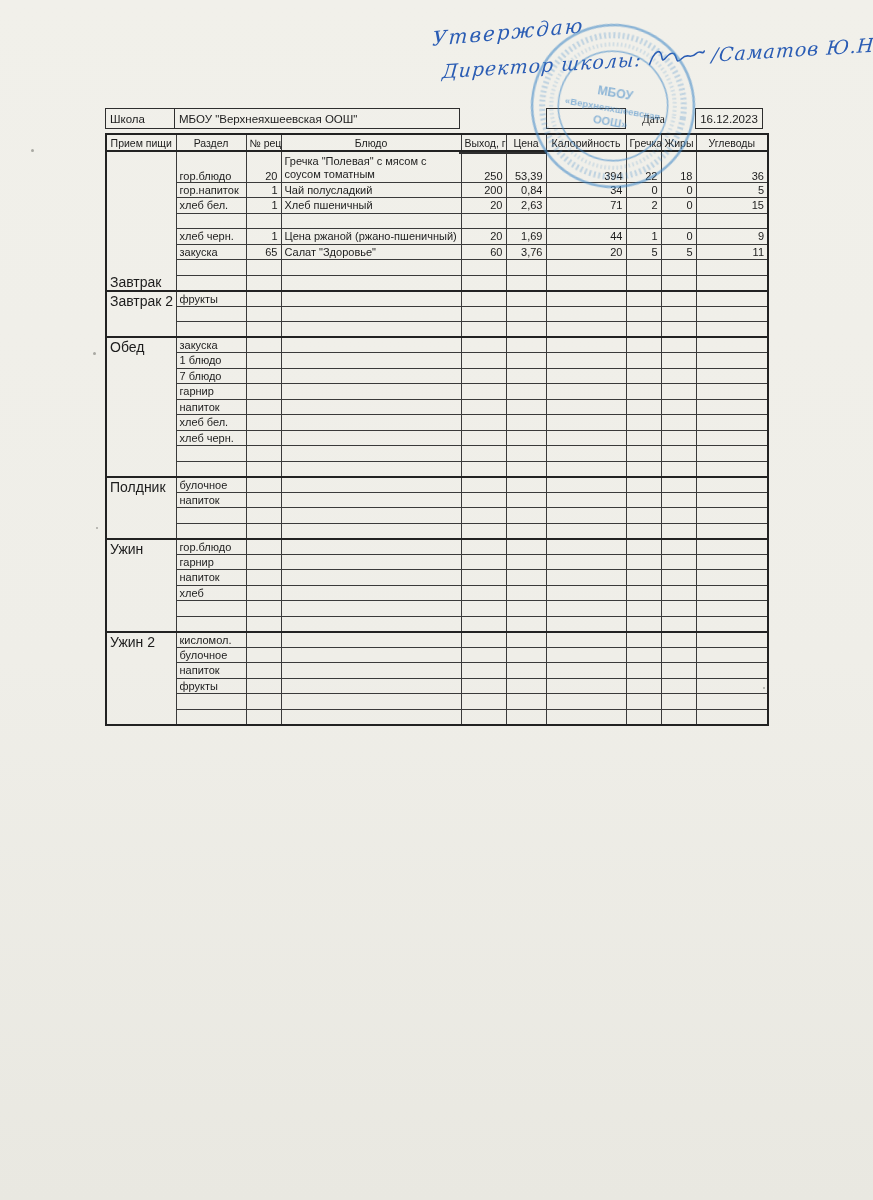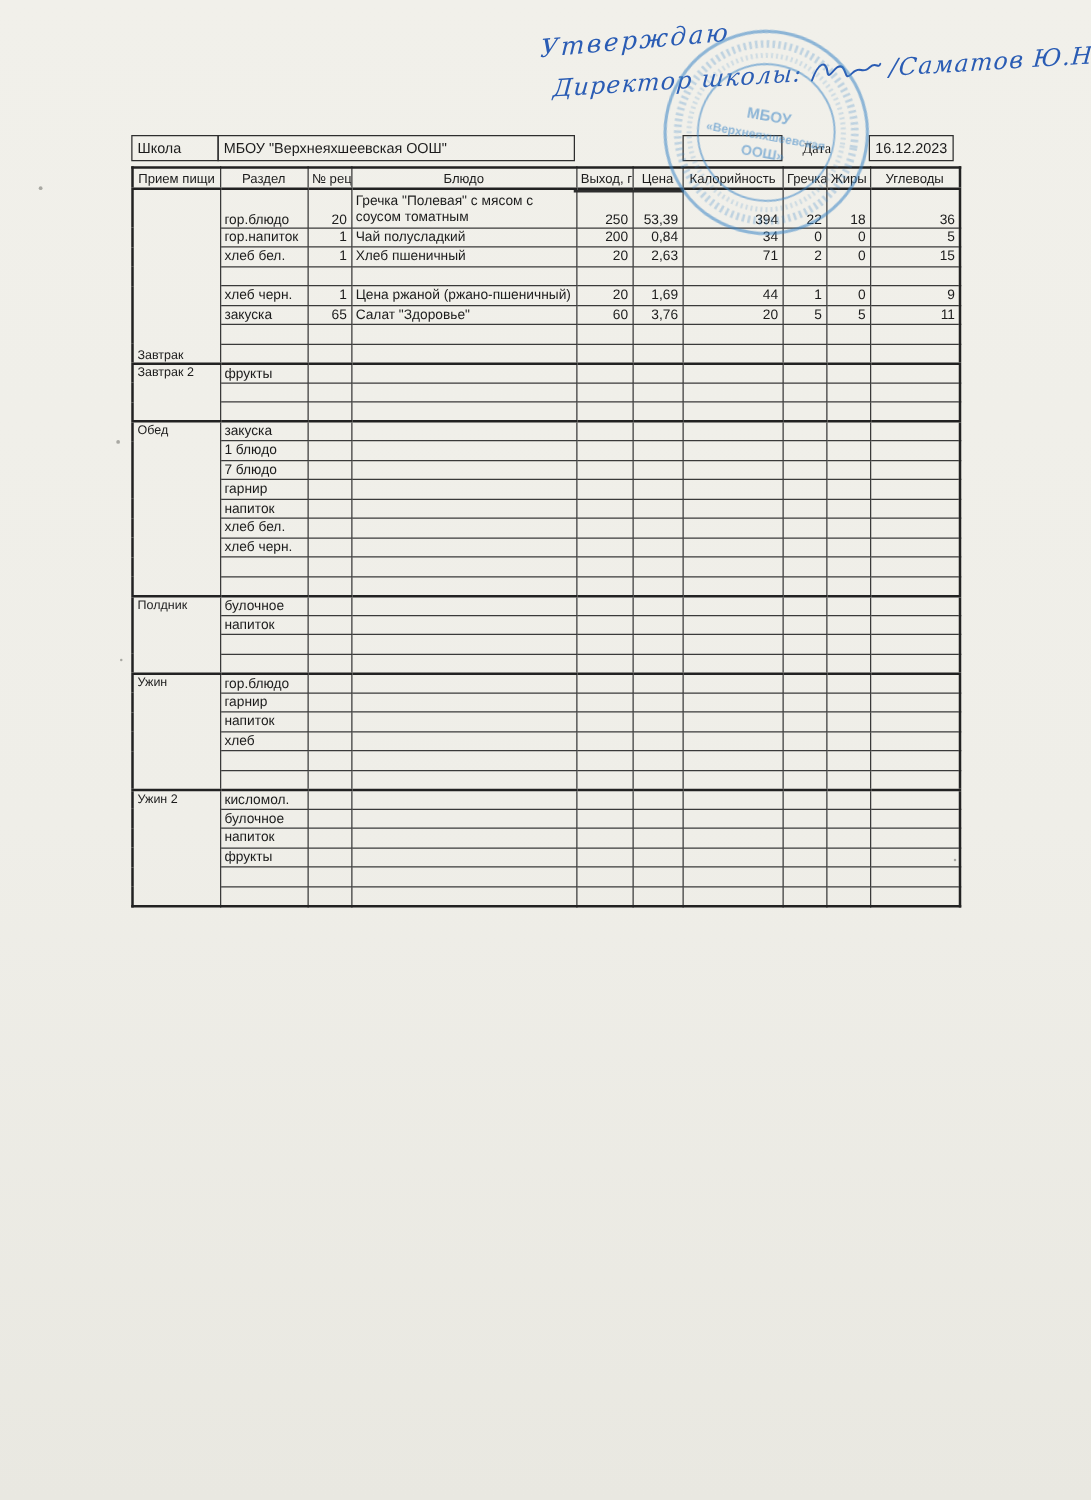--- a/index.html
+++ b/index.html
@@ -57,21 +57,21 @@
   .fh-date-box { width:68px; justify-content:center; }
 
   
   table.menu { border-collapse:collapse; width:662px; table-layout:fixed; margin-top:4px; font-size:11px; border:2px solid #222; }
   .menu th, .menu td {
     border:1px solid #3a3a3a; padding:0 3px; height:15.5px;
     overflow:hidden; white-space:nowrap; font-weight:normal;
   }
   .menu thead th { text-align:center; font-size:10.5px; height:17px; border-bottom:1px solid #222; }
   .menu td.num { text-align:right; }
-  .menu td.meal-cell { vertical-align:top; padding-top:1px; font-size:10px; }
+  .menu td.meal-cell { vertical-align:top; padding-top:1px; font-size:14px; }
   .menu tr.section-start td { border-top:2px solid #222; }
   .menu tr.tall { height:31px; }
   .menu tr.tall td { vertical-align:bottom; }
   .menu tr.tall td.cell-dish { white-space:normal; line-height:1.18; padding-bottom:1px; }
 </style>
 </head>
 <body>
 
 <div class="scan-paper">
 

